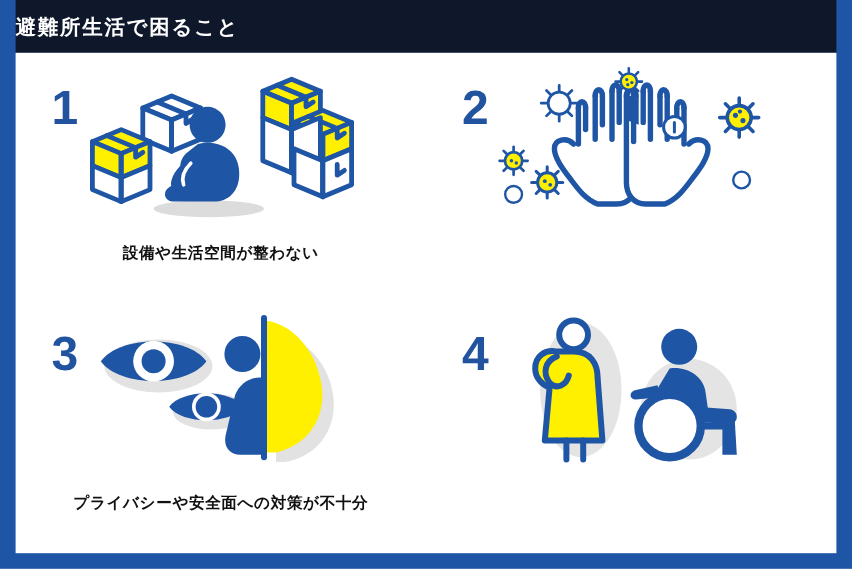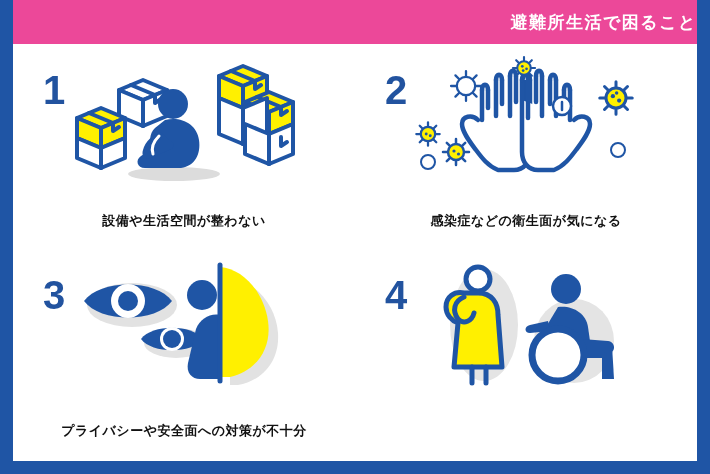--- a/index.html
+++ b/index.html
@@ -20,22 +20,22 @@
     height: 474px;
     box-sizing: border-box;
     background: #1f55a5;
     padding: 0 13px 13px 13px;
   }
 
   .title-bar {
     height: 44px;
     display: flex;
     align-items: center;
-    justify-content: flex-end;
-    background: #ec4899;
+    justify-content: flex-start;
+    background: #0f172a;
   }
   .title-text {
     color: #ffffff;
     font-size: 17px;
     font-weight: bold;
     letter-spacing: 1.5px;
     line-height: 1;
     white-space: nowrap;
   }
 
@@ -74,29 +74,29 @@
     margin-top: 14px;
     height: 128px;
     width: 100%;
     display: flex;
     align-items: center;
     justify-content: center;
   }
   .cell.r2 .art { margin-top: 10px; height: 125px; }
 
   .caption {
-    margin-top: 26px;
+    margin-top: 16px;
     font-size: 13px;
     font-weight: bold;
     color: #111111;
     letter-spacing: 0.5px;
     white-space: nowrap;
     text-align: center;
   }
-  .cell.r2 .caption { margin-top: 34px; }
+  .cell.r2 .caption { margin-top: 22px; }
 
   svg { display: block; overflow: visible; }
 </style>
 </head>
 <body>
 
 <div class="panel-frame">
 
   <div class="title-bar">
     <div class="title-text">避難所生活で困ること</div>
@@ -289,21 +289,20 @@
             </g>
 
             <circle cx="22" cy="104" r="7" fill="#ffffff" stroke="#1f55a5" stroke-width="2"></circle>
             <circle cx="212" cy="92" r="7" fill="#ffffff" stroke="#1f55a5" stroke-width="2"></circle>
             <circle cx="156" cy="48" r="9" fill="#ffffff" stroke="#1f55a5" stroke-width="2.5"></circle>
             <path d="M156,44 L156,52" stroke="#1f55a5" stroke-width="2.5" stroke-linecap="round"></path>
           </g>
         </svg>
       </div>
 
-      <div class="caption">感染症などの衛生面が気になる</div>
     </div>
 
     <div class="cell r2">
       <div class="num">3</div>
 
       <div class="art">
         <svg width="200" height="125" viewBox="0 0 200 125" aria-hidden="true">
 
           <g fill="#e2e2e2" stroke="none">
             <ellipse cx="48" cy="42" rx="45" ry="22"></ellipse>

